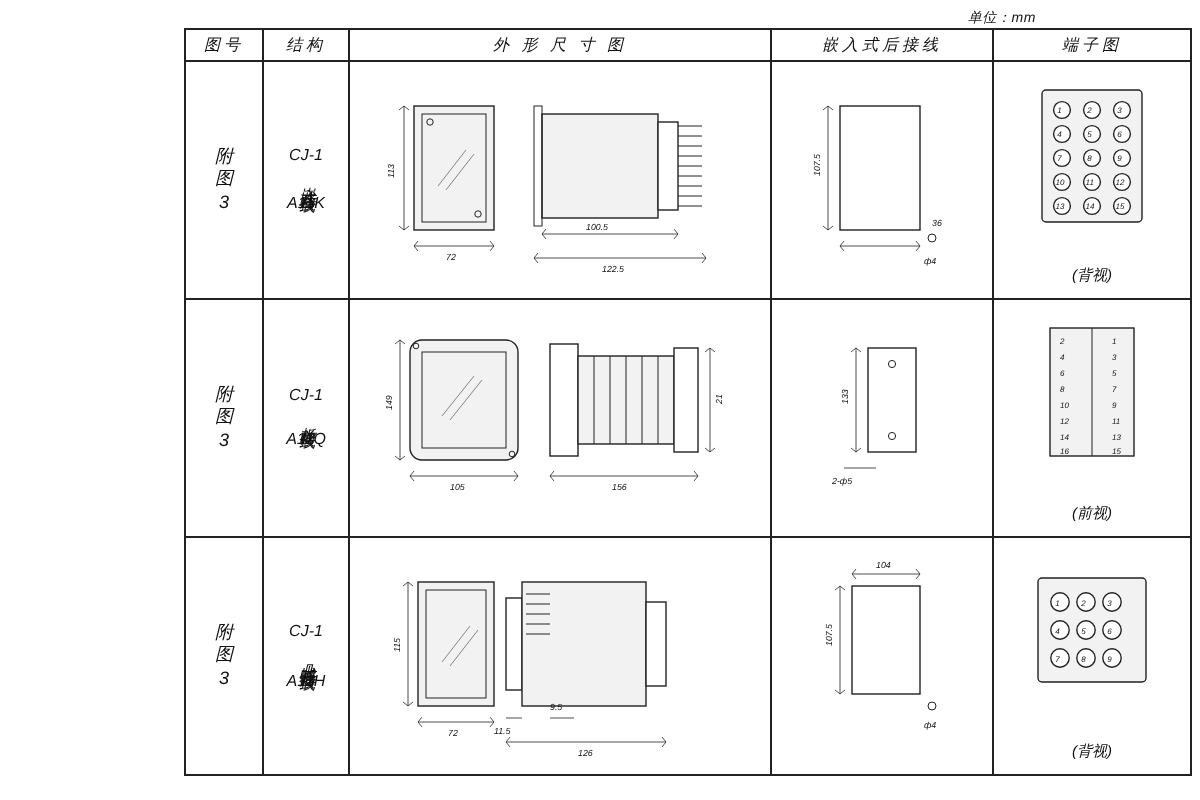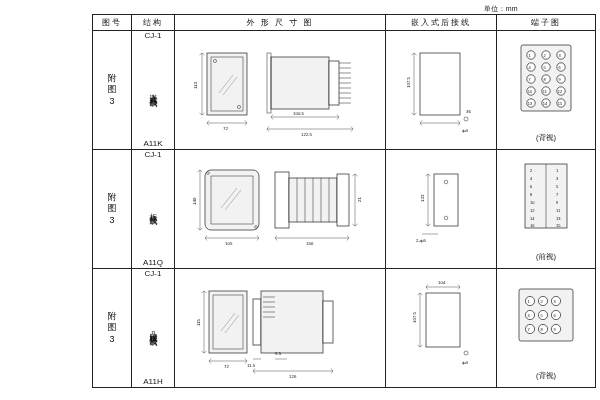--- a/index.html
+++ b/index.html
@@ -3,21 +3,21 @@
 <meta charset="utf-8">
 <style>
   html,body{margin:0;padding:0;}
   body{
     width:600px;height:400px;
     background:#ffffff;
     font-family:"Liberation Sans","DejaVu Sans",sans-serif;
     color:#111;
     overflow:hidden;
   }
-  .page{position:relative;width:528px;height:400px;}
+  .page{position:relative;width:528px;height:400px;font-style:italic;}
 
   .unit{
     position:absolute;
     right:10px;top:4px;
     font-size:7px;
     color:#111;
     letter-spacing:.3px;
   }
 
   table.main{
@@ -43,21 +43,21 @@
   .c-term{width:98px;margin-top:10px;}
 
   tbody tr{height:119px;}
 
   
   .fig-label{
     line-height:1.25;
     font-size:9px;
   }
   .struct{
-    display:flex;flex-direction:column;align-items:center;justify-content:space-between;
+    display:flex;flex-direction:column;align-items:center;justify-content:center;
     height:100%;
     font-size:8px;line-height:1.2;
   }
   .struct .code{margin-bottom:3px;}
   .struct .vert{
     writing-mode:vertical-rl;
     text-orientation:upright;
     letter-spacing:1px;
     font-size:8px;
     line-height:1.15;

